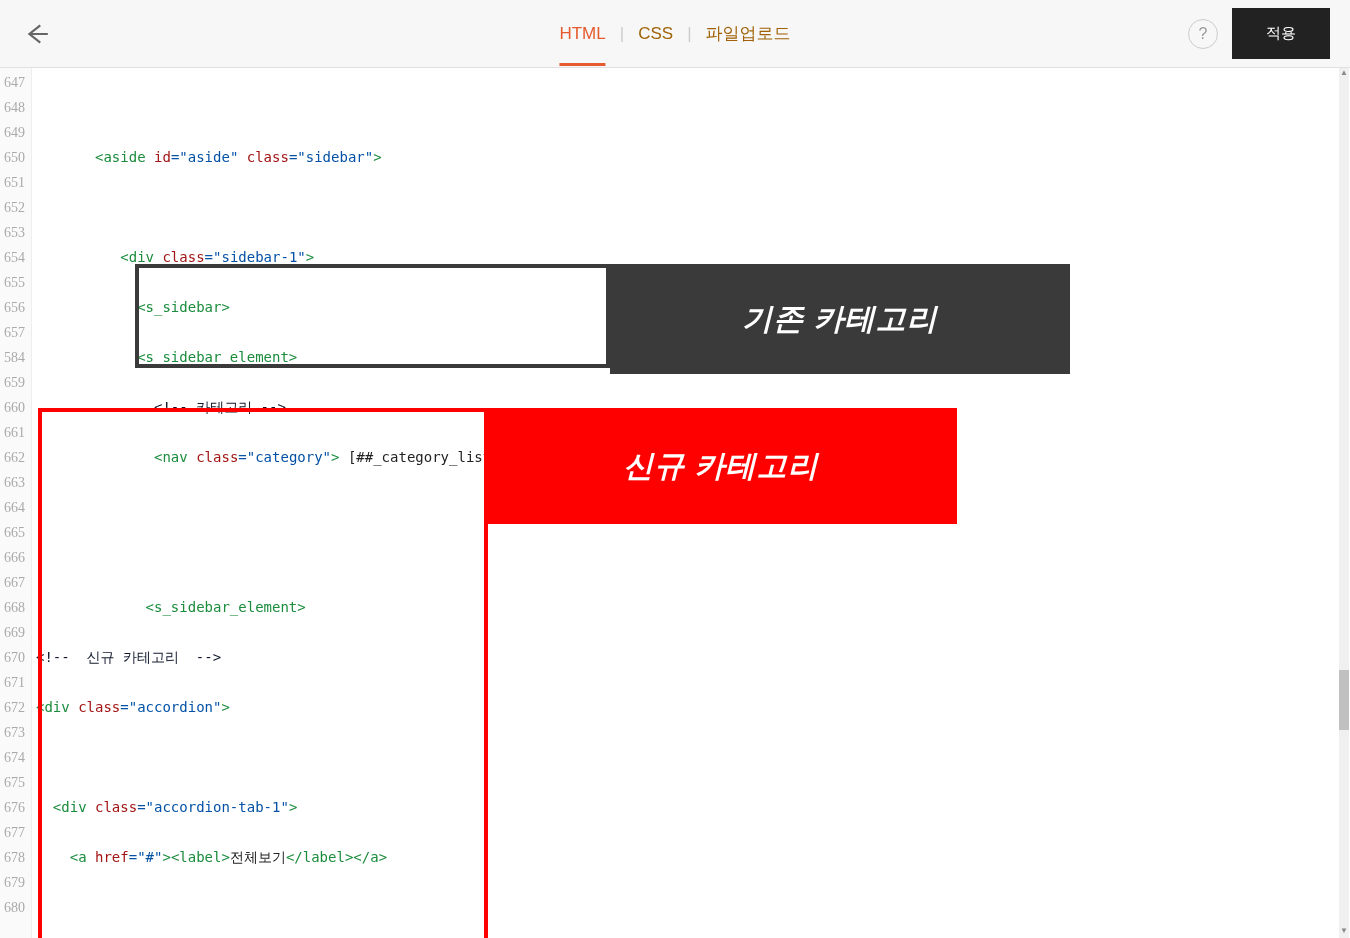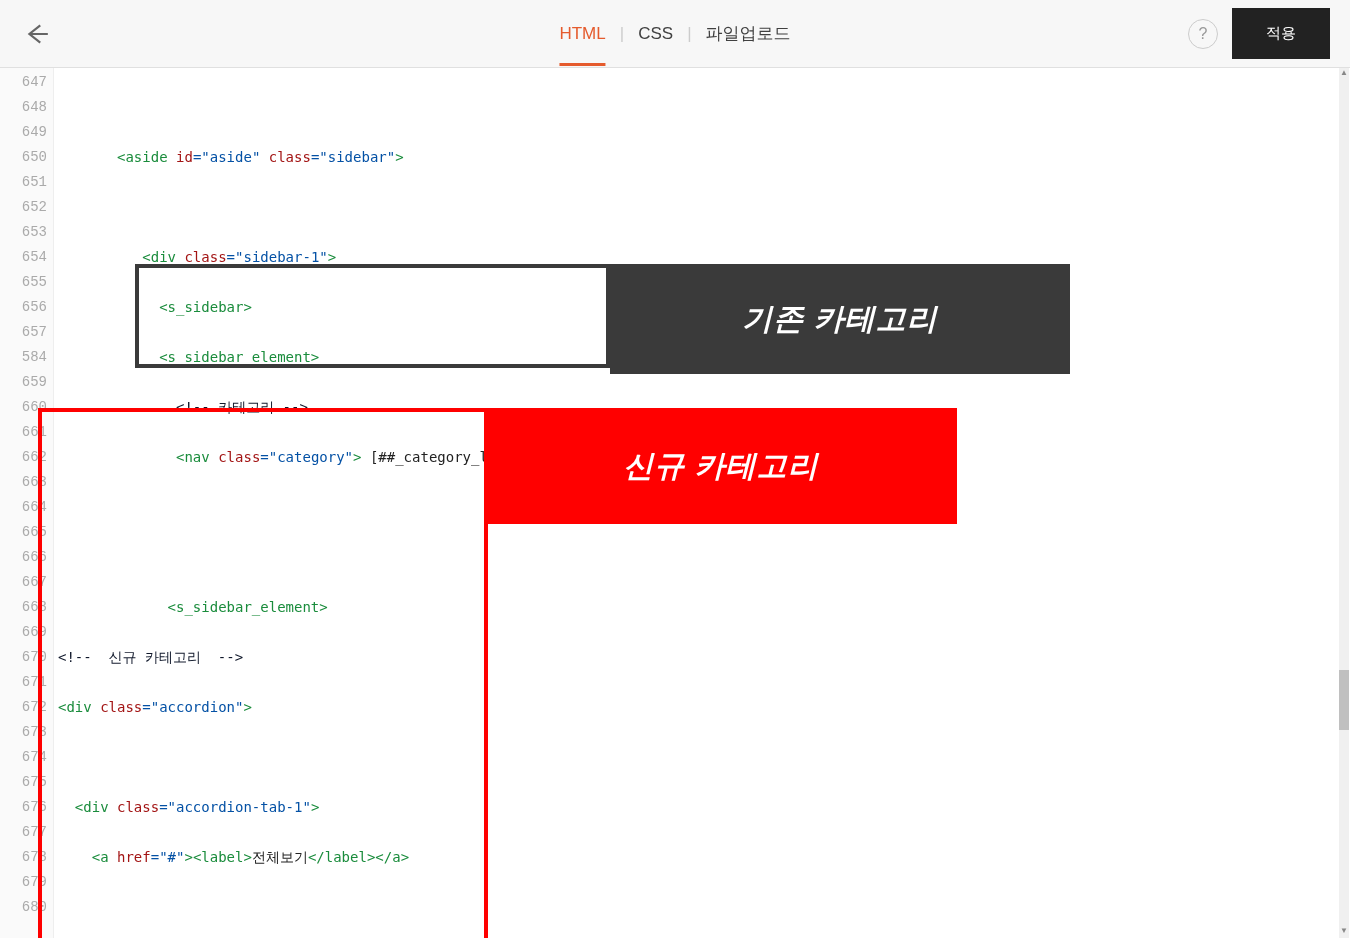--- a/index.html
+++ b/index.html
@@ -34,21 +34,21 @@
   position: absolute;
   left: 50%;
   transform: translateX(-50%);
   display: flex;
   align-items: center;
   gap: 0;
   font-size: 17px;
 }
 .tab {
   padding: 0 14px;
-  color: #404040;
+  color: #a16207;
   cursor: pointer;
   font-weight: 500;
 }
 .tab.active {
   color: #e55b2d;
   position: relative;
 }
 .tab.active::after {
   content: "";
   position: absolute;
@@ -83,24 +83,24 @@
   font-weight: 500;
 }
 .editor-wrap {
   flex: 1;
   display: flex;
   overflow: hidden;
   position: relative;
   background: #fff;
 }
 .gutter {
-  width: 54px;
+  width: 32px;
   background: #fafafa;
   border-right: 1px solid #eee;
-  font-family: Liberation Mono, monospace;
+  font-family: Liberation Serif, serif;
   font-size: 14px;
   line-height: 25px;
   color: #aaa;
   text-align: right;
   padding-right: 6px;
   padding-top: 2px;
 }
 .code {
   flex: 1;
   font-family: "Consolas", monospace;

